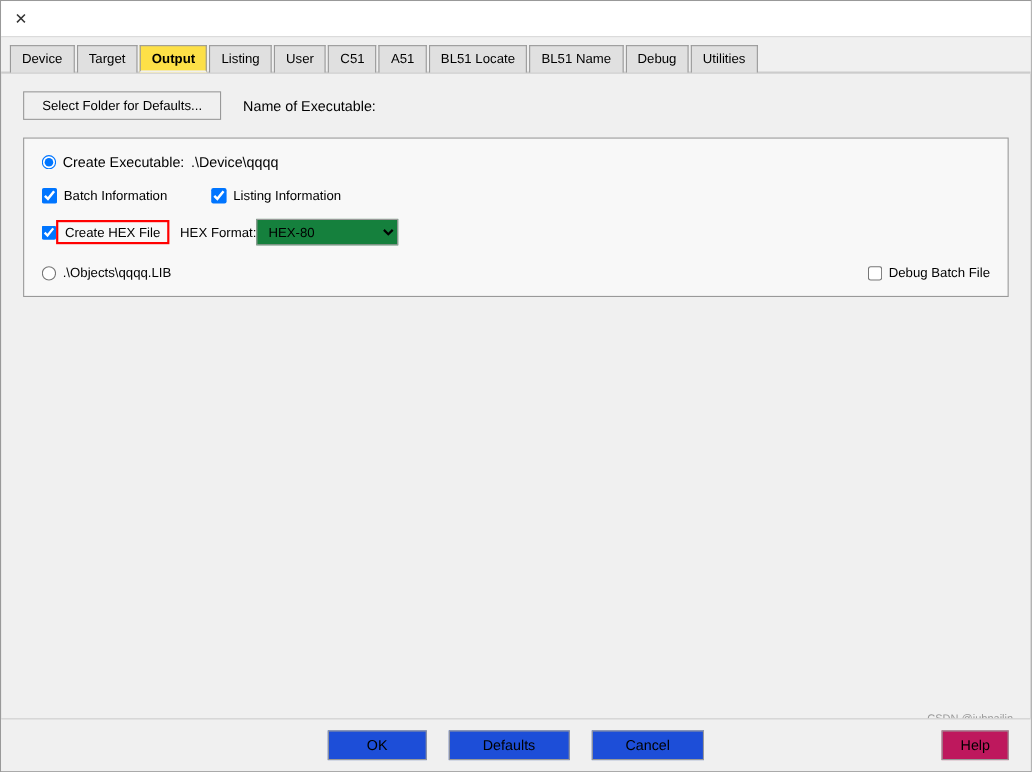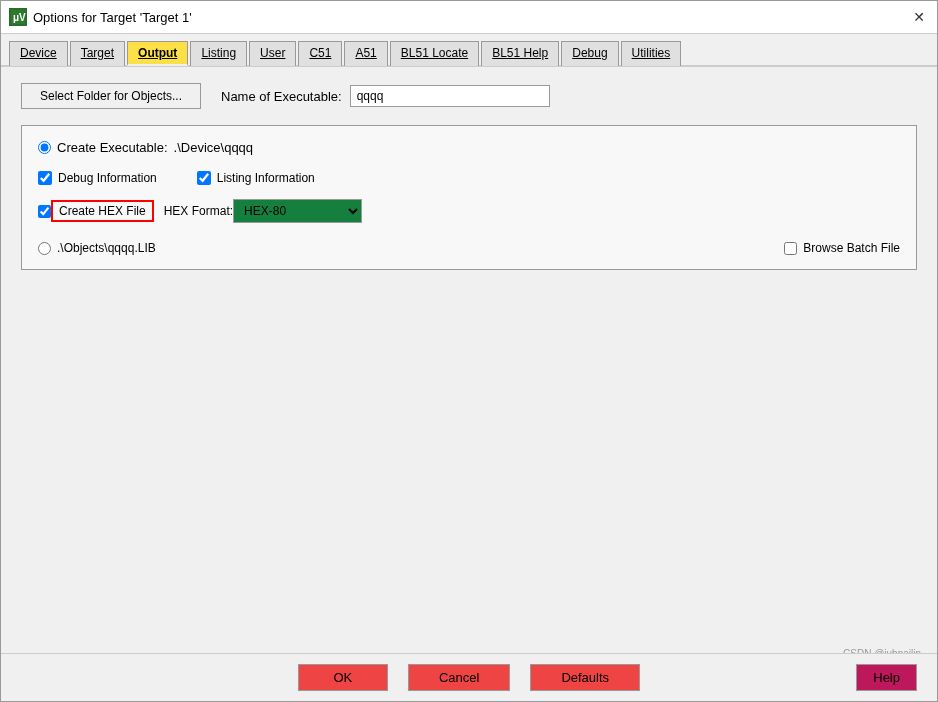--- a/index.html
+++ b/index.html
@@ -75,21 +75,20 @@
       background: transparent;
     }
 
     
     .tabs-bar {
       display: flex;
       border-bottom: 2px solid #ccc;
       padding: 6px 8px 0 8px;
       background: #f0f0f0;
       gap: 2px;
-      text-decoration: underline;
     }
 
     .tab {
       padding: 4px 10px;
       border: 1px solid #999;
       border-bottom: none;
       background: #e0e0e0;
       cursor: pointer;
       font-size: 12px;
       color: #000;
@@ -231,21 +230,21 @@
       display: flex;
       align-items: center;
       justify-content: center;
       gap: 20px;
       background: #f0f0f0;
     }
 
     .footer-btn {
       padding: 5px 30px;
       border: 1px solid #999;
-      background: #ef4444;
+      background: #1d4ed8;
       cursor: pointer;
       font-size: 13px;
       min-width: 90px;
     }
 
     .help-btn {
       position: absolute;
       right: 20px;
       bottom: 10px;
       padding: 5px 16px;
@@ -262,72 +261,62 @@
       font-size: 10px;
       color: #999;
     }
   </style>
 </head>
 <body>
 
 <div class="dialog">
 
   <div class="title-bar">
-    <div class="title-bar-left">
-      <div class="title-icon">
-        <svg width="16" height="16" viewBox="0 0 16 16">
-          <rect x="1" y="1" width="14" height="14" fill="#2d7a2d"></rect>
-          <text x="3" y="12" fill="#fff" font-size="10" font-family="Arial" font-weight="bold">μV</text>
-        </svg>
-      </div>
-      <span class="title-text">Options for Target 'Target 1'</span>
-    </div>
     <button class="close-btn">✕</button>
   </div>
 
   <div class="tabs-bar">
     <div class="tab">Device</div>
     <div class="tab">Target</div>
     <div class="tab active">Output</div>
     <div class="tab">Listing</div>
     <div class="tab">User</div>
     <div class="tab">C51</div>
     <div class="tab">A51</div>
     <div class="tab">BL51 Locate</div>
-    <div class="tab">BL51 Help</div>
+    <div class="tab">BL51 Name</div>
     <div class="tab">Debug</div>
     <div class="tab">Utilities</div>
   </div>
 
   <div class="content">
 
     <div class="top-row">
       <button class="select-folder-btn">
-        <span>Select Folder for Objects...</span>
+        <span>Select Folder for Defaults...</span>
       </button>
       <div style="display:flex; align-items:center; gap:8px;">
         <label>
           <span>Name of Executable:</span>
         </label>
-        <input type="text" class="exec-name-input" value="qqqq" style="">
       </div>
     </div>
 
     <div class="options-box">
 
       <div class="radio-row">
         <input type="radio" name="output-type" checked="" style="">
         <span>Create Executable:</span>
         <span>.\Device\qqqq</span>
       </div>
 
       <div class="checkboxes-row">
         <div class="checkbox-item">
           <input type="checkbox" checked="" style="">
-          <span>Debug Information</span>
+          <span>Batch Information</span>
         </div>
         <div class="checkbox-item">
           <input type="checkbox" checked="" style="">
           <span>Listing Information</span>
         </div>
       </div>
 
       <div class="hex-row">
         <input type="checkbox" checked="" style="">
         <label class="hex-file-label">
@@ -341,28 +330,28 @@
         </select>
       </div>
 
       <div class="bottom-options-row">
         <div class="lib-radio-row">
           <input type="radio" name="output-type" style="">
           <span>.\Objects\qqqq.LIB</span>
         </div>
         <div class="batch-file-row">
           <input type="checkbox" style="">
-          <span>Browse Batch File</span>
+          <span>Debug Batch File</span>
         </div>
       </div>
 
     </div>
   </div>
 
   <div class="watermark">CSDN @jubnailin</div>
 
   <div class="footer">
     <button class="footer-btn">OK</button>
+    <button class="footer-btn">Defaults</button>
     <button class="footer-btn">Cancel</button>
-    <button class="footer-btn">Defaults</button>
     <button class="help-btn">Help</button>
   </div>
 </div>
 
 </body></html>

